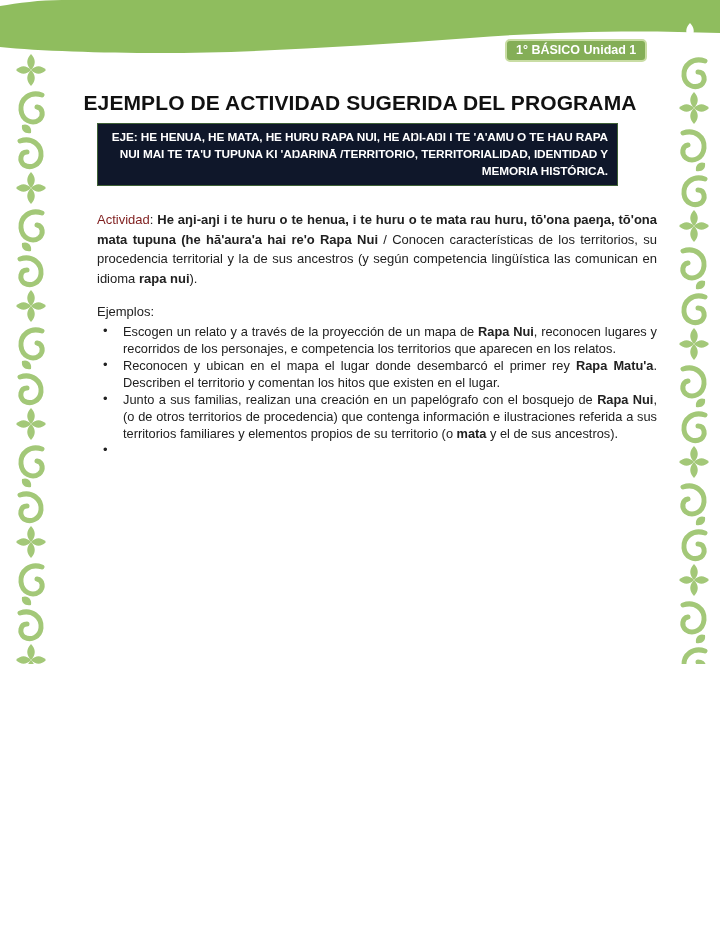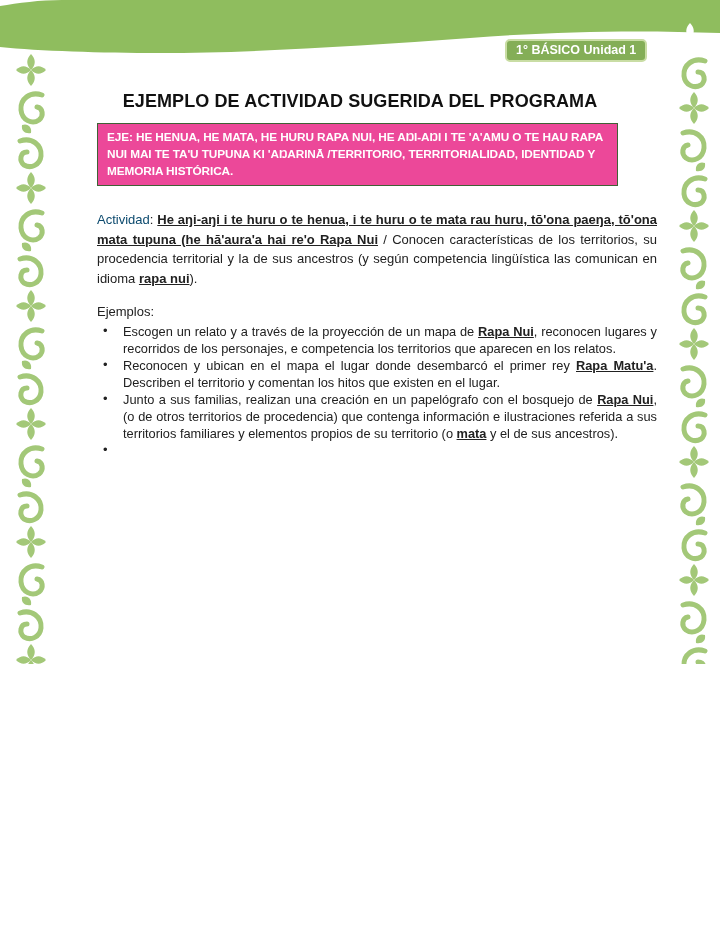--- a/index.html
+++ b/index.html
@@ -16,34 +16,34 @@
     color:#ffffff;font-size:12.5px;font-weight:600;line-height:19px;
     padding:0 9px;white-space:nowrap;
   }
   
   .strip-left{position:absolute;left:16px;top:53px;}
   .strip-right{position:absolute;left:671px;top:55px;}
   .corner-ornament{position:absolute;left:672px;top:22px;}
   
   .title{
     position:absolute;left:0;top:91px;width:720px;text-align:center;
-    font-size:18px;font-weight:bold;color:#111111;letter-spacing:0.1px;
+    font-size:21px;font-weight:bold;color:#111111;letter-spacing:0.1px;
   }
   .content{position:absolute;left:97px;top:123px;width:560px;}
   .eje-box{
     box-sizing:border-box;width:521px;min-height:63px;
-    background:#ec4899;border:1px solid #3f6136;
+    background:#0f172a;border:1px solid #3f6136;
     color:#ffffff;font-weight:bold;font-size:11.8px;line-height:17px;
-    padding:5px 9px;text-align:left;letter-spacing:-0.1px;
+    padding:5px 9px;text-align:right;letter-spacing:-0.1px;
   }
   .activity{
     margin-top:24px;font-size:13px;line-height:19.5px;text-align:justify;
   }
-  .seg-label{color:#0c4a6e;font-weight:400;}
-  .seg-bold{font-weight:bold;text-decoration:underline;}
+  .seg-label{color:#7f1d1d;font-weight:400;}
+  .seg-bold{font-weight:bold;}
   .seg-normal{font-weight:400;}
   .examples-heading{margin-top:16px;font-size:13px;}
   .examples-list{
     margin:5px 0 0 0;padding:0;list-style:none;
     font-size:12.8px;line-height:16.6px;text-align:justify;
   }
   .examples-list li{position:relative;padding-left:26px;margin:1px 0;}
   .bullet{position:absolute;left:6px;top:-1px;font-size:13px;}
   
   .landscape{position:absolute;left:0;top:830px;width:720px;height:102px;}

